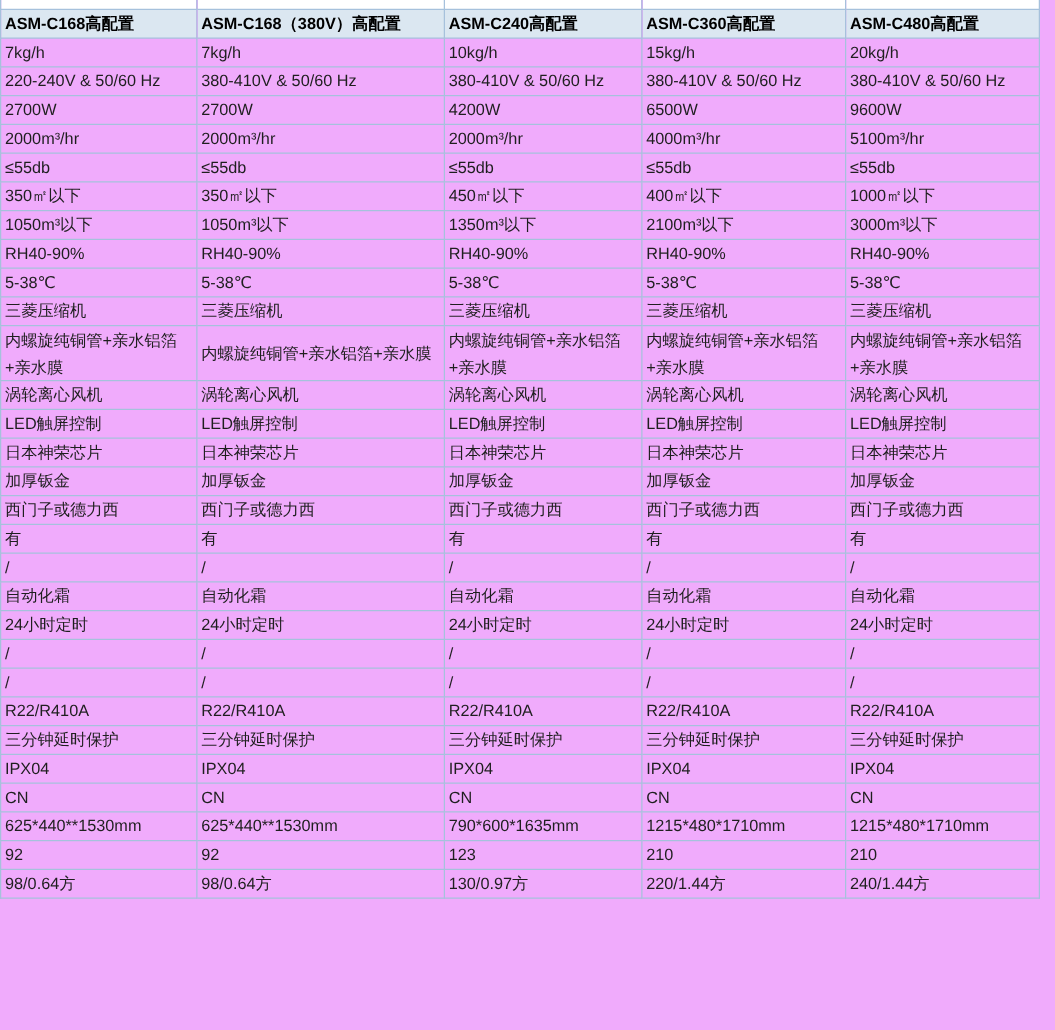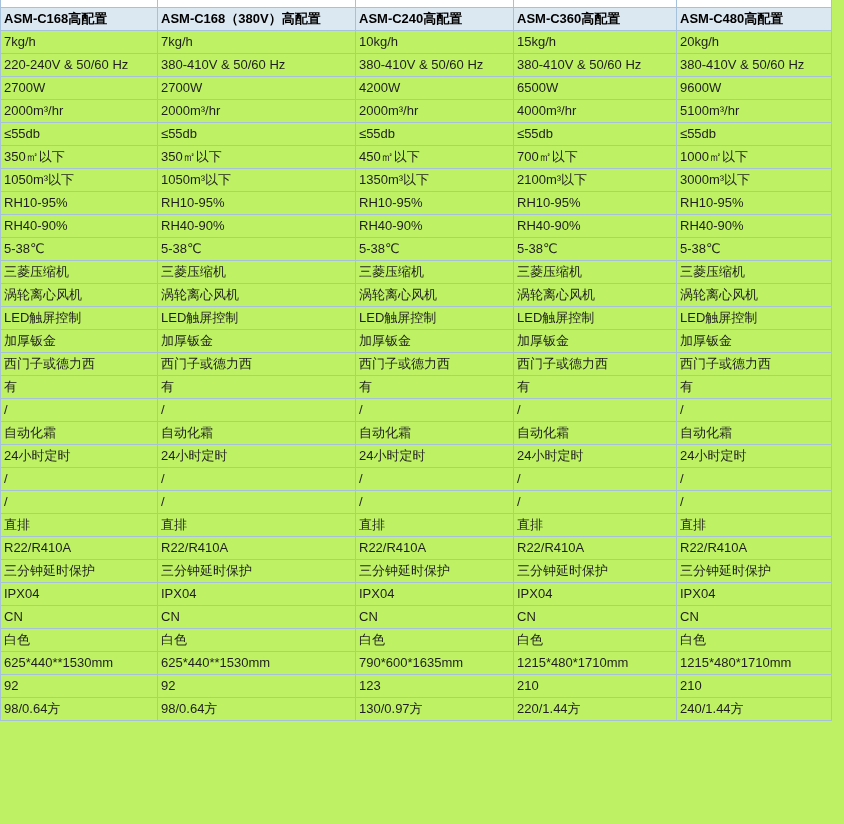--- a/index.html
+++ b/index.html
@@ -1,20 +1,20 @@
 <!DOCTYPE html>
 <html><head>
 <meta charset="utf-8">
 <style>
   html,body{margin:0;padding:0;}
   body{
     width:844px;height:824px;background:#ffffff;overflow:hidden;
     font-family:"Liberation Sans","DejaVu Sans",sans-serif;
   }
-  .sheet{position:relative;width:844px;height:824px;background:#bef264;}
+  .sheet{position:relative;width:844px;height:824px;background:#f0abfc;}
   table.spec{
     border-collapse:collapse;table-layout:fixed;width:831px;
     margin:0;
   }
   table.spec td, table.spec th{
     border:1px solid #a6c1dc;
     font-size:13px;line-height:20px;color:#1f1f1f;
     padding:0 3px;height:22px;vertical-align:middle;text-align:left;
     overflow:hidden;word-break:break-all;
   }
@@ -84,169 +84,162 @@
           <td>≤55db</td>
           <td>≤55db</td>
           <td>≤55db</td>
           <td>≤55db</td>
           <td>≤55db</td>
         </tr>
         <tr>
           <td>350㎡以下</td>
           <td>350㎡以下</td>
           <td>450㎡以下</td>
-          <td>700㎡以下</td>
+          <td>400㎡以下</td>
           <td>1000㎡以下</td>
         </tr>
         <tr>
           <td>1050m³以下</td>
           <td>1050m³以下</td>
           <td>1350m³以下</td>
           <td>2100m³以下</td>
           <td>3000m³以下</td>
         </tr>
         <tr>
-          <td>RH10-95%</td>
-          <td>RH10-95%</td>
-          <td>RH10-95%</td>
-          <td>RH10-95%</td>
-          <td>RH10-95%</td>
-        </tr>
-        <tr>
-          <td>RH40-90%</td>
-          <td>RH40-90%</td>
-          <td>RH40-90%</td>
-          <td>RH40-90%</td>
-          <td>RH40-90%</td>
-        </tr>
-        <tr>
-          <td>5-38℃</td>
-          <td>5-38℃</td>
-          <td>5-38℃</td>
-          <td>5-38℃</td>
-          <td>5-38℃</td>
-        </tr>
-        <tr>
-          <td>三菱压缩机</td>
-          <td>三菱压缩机</td>
-          <td>三菱压缩机</td>
-          <td>三菱压缩机</td>
-          <td>三菱压缩机</td>
-        </tr>
-        <tr>
-          <td>涡轮离心风机</td>
-          <td>涡轮离心风机</td>
-          <td>涡轮离心风机</td>
-          <td>涡轮离心风机</td>
-          <td>涡轮离心风机</td>
-        </tr>
-        <tr>
-          <td>LED触屏控制</td>
-          <td>LED触屏控制</td>
-          <td>LED触屏控制</td>
-          <td>LED触屏控制</td>
-          <td>LED触屏控制</td>
-        </tr>
-        <tr>
-          <td>加厚钣金</td>
-          <td>加厚钣金</td>
-          <td>加厚钣金</td>
-          <td>加厚钣金</td>
-          <td>加厚钣金</td>
-        </tr>
-        <tr>
-          <td>西门子或德力西</td>
-          <td>西门子或德力西</td>
-          <td>西门子或德力西</td>
-          <td>西门子或德力西</td>
-          <td>西门子或德力西</td>
-        </tr>
-        <tr>
-          <td>有</td>
-          <td>有</td>
-          <td>有</td>
-          <td>有</td>
-          <td>有</td>
-        </tr>
-        <tr>
-          <td>/</td>
-          <td>/</td>
-          <td>/</td>
-          <td>/</td>
-          <td>/</td>
-        </tr>
-        <tr>
-          <td>自动化霜</td>
-          <td>自动化霜</td>
-          <td>自动化霜</td>
-          <td>自动化霜</td>
-          <td>自动化霜</td>
-        </tr>
-        <tr>
-          <td>24小时定时</td>
-          <td>24小时定时</td>
-          <td>24小时定时</td>
-          <td>24小时定时</td>
-          <td>24小时定时</td>
-        </tr>
-        <tr>
-          <td>/</td>
-          <td>/</td>
-          <td>/</td>
-          <td>/</td>
-          <td>/</td>
-        </tr>
-        <tr>
-          <td>/</td>
-          <td>/</td>
-          <td>/</td>
-          <td>/</td>
-          <td>/</td>
-        </tr>
-        <tr>
-          <td>直排</td>
-          <td>直排</td>
-          <td>直排</td>
-          <td>直排</td>
-          <td>直排</td>
-        </tr>
-        <tr>
-          <td>R22/R410A</td>
-          <td>R22/R410A</td>
-          <td>R22/R410A</td>
-          <td>R22/R410A</td>
-          <td>R22/R410A</td>
-        </tr>
-        <tr>
-          <td>三分钟延时保护</td>
-          <td>三分钟延时保护</td>
-          <td>三分钟延时保护</td>
-          <td>三分钟延时保护</td>
-          <td>三分钟延时保护</td>
-        </tr>
-        <tr>
-          <td>IPX04</td>
-          <td>IPX04</td>
-          <td>IPX04</td>
-          <td>IPX04</td>
-          <td>IPX04</td>
-        </tr>
-        <tr>
-          <td>CN</td>
-          <td>CN</td>
-          <td>CN</td>
-          <td>CN</td>
-          <td>CN</td>
-        </tr>
-        <tr>
-          <td>白色</td>
-          <td>白色</td>
-          <td>白色</td>
-          <td>白色</td>
-          <td>白色</td>
+          <td>RH40-90%</td>
+          <td>RH40-90%</td>
+          <td>RH40-90%</td>
+          <td>RH40-90%</td>
+          <td>RH40-90%</td>
+        </tr>
+        <tr>
+          <td>5-38℃</td>
+          <td>5-38℃</td>
+          <td>5-38℃</td>
+          <td>5-38℃</td>
+          <td>5-38℃</td>
+        </tr>
+        <tr>
+          <td>三菱压缩机</td>
+          <td>三菱压缩机</td>
+          <td>三菱压缩机</td>
+          <td>三菱压缩机</td>
+          <td>三菱压缩机</td>
+        </tr>
+        <tr class="tall-row">
+          <td>内螺旋纯铜管+亲水铝箔+亲水膜</td>
+          <td>内螺旋纯铜管+亲水铝箔+亲水膜</td>
+          <td>内螺旋纯铜管+亲水铝箔+亲水膜</td>
+          <td>内螺旋纯铜管+亲水铝箔+亲水膜</td>
+          <td>内螺旋纯铜管+亲水铝箔+亲水膜</td>
+        </tr>
+        <tr>
+          <td>涡轮离心风机</td>
+          <td>涡轮离心风机</td>
+          <td>涡轮离心风机</td>
+          <td>涡轮离心风机</td>
+          <td>涡轮离心风机</td>
+        </tr>
+        <tr>
+          <td>LED触屏控制</td>
+          <td>LED触屏控制</td>
+          <td>LED触屏控制</td>
+          <td>LED触屏控制</td>
+          <td>LED触屏控制</td>
+        </tr>
+        <tr>
+          <td>日本神荣芯片</td>
+          <td>日本神荣芯片</td>
+          <td>日本神荣芯片</td>
+          <td>日本神荣芯片</td>
+          <td>日本神荣芯片</td>
+        </tr>
+        <tr>
+          <td>加厚钣金</td>
+          <td>加厚钣金</td>
+          <td>加厚钣金</td>
+          <td>加厚钣金</td>
+          <td>加厚钣金</td>
+        </tr>
+        <tr>
+          <td>西门子或德力西</td>
+          <td>西门子或德力西</td>
+          <td>西门子或德力西</td>
+          <td>西门子或德力西</td>
+          <td>西门子或德力西</td>
+        </tr>
+        <tr>
+          <td>有</td>
+          <td>有</td>
+          <td>有</td>
+          <td>有</td>
+          <td>有</td>
+        </tr>
+        <tr>
+          <td>/</td>
+          <td>/</td>
+          <td>/</td>
+          <td>/</td>
+          <td>/</td>
+        </tr>
+        <tr>
+          <td>自动化霜</td>
+          <td>自动化霜</td>
+          <td>自动化霜</td>
+          <td>自动化霜</td>
+          <td>自动化霜</td>
+        </tr>
+        <tr>
+          <td>24小时定时</td>
+          <td>24小时定时</td>
+          <td>24小时定时</td>
+          <td>24小时定时</td>
+          <td>24小时定时</td>
+        </tr>
+        <tr>
+          <td>/</td>
+          <td>/</td>
+          <td>/</td>
+          <td>/</td>
+          <td>/</td>
+        </tr>
+        <tr>
+          <td>/</td>
+          <td>/</td>
+          <td>/</td>
+          <td>/</td>
+          <td>/</td>
+        </tr>
+        <tr>
+          <td>R22/R410A</td>
+          <td>R22/R410A</td>
+          <td>R22/R410A</td>
+          <td>R22/R410A</td>
+          <td>R22/R410A</td>
+        </tr>
+        <tr>
+          <td>三分钟延时保护</td>
+          <td>三分钟延时保护</td>
+          <td>三分钟延时保护</td>
+          <td>三分钟延时保护</td>
+          <td>三分钟延时保护</td>
+        </tr>
+        <tr>
+          <td>IPX04</td>
+          <td>IPX04</td>
+          <td>IPX04</td>
+          <td>IPX04</td>
+          <td>IPX04</td>
+        </tr>
+        <tr>
+          <td>CN</td>
+          <td>CN</td>
+          <td>CN</td>
+          <td>CN</td>
+          <td>CN</td>
         </tr>
         <tr>
           <td>625*440**1530mm</td>
           <td>625*440**1530mm</td>
           <td>790*600*1635mm</td>
           <td>1215*480*1710mm</td>
           <td>1215*480*1710mm</td>
         </tr>
         <tr>
           <td>92</td>

